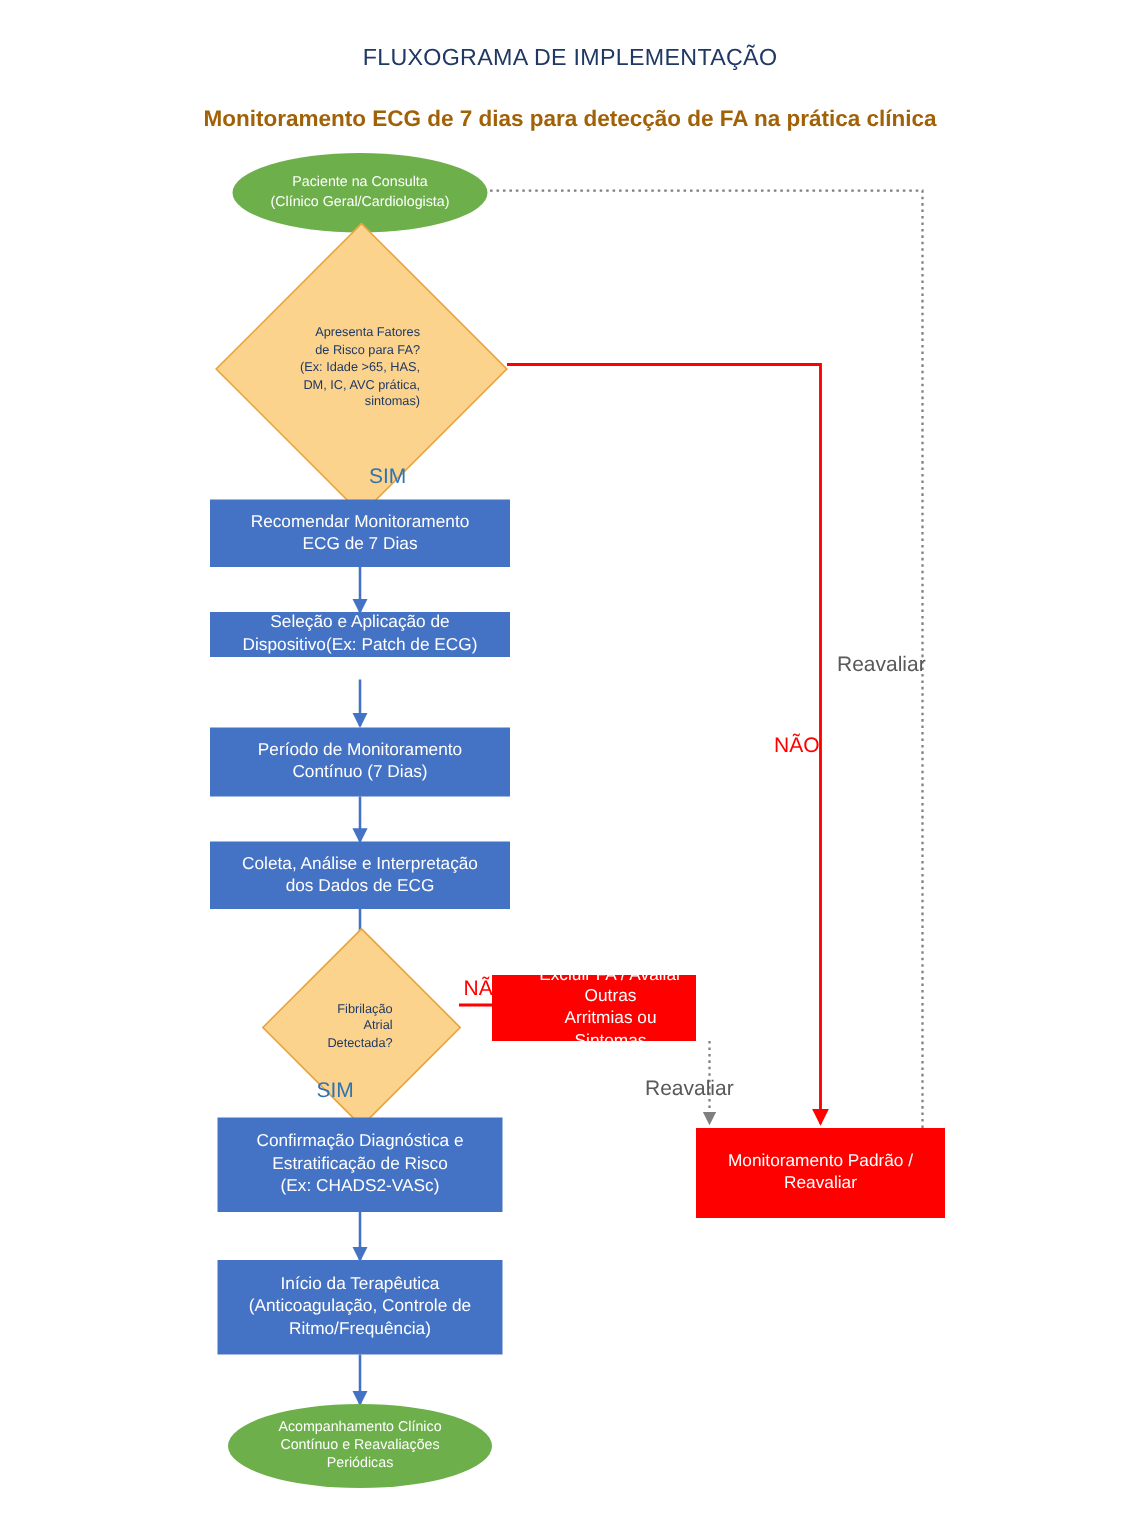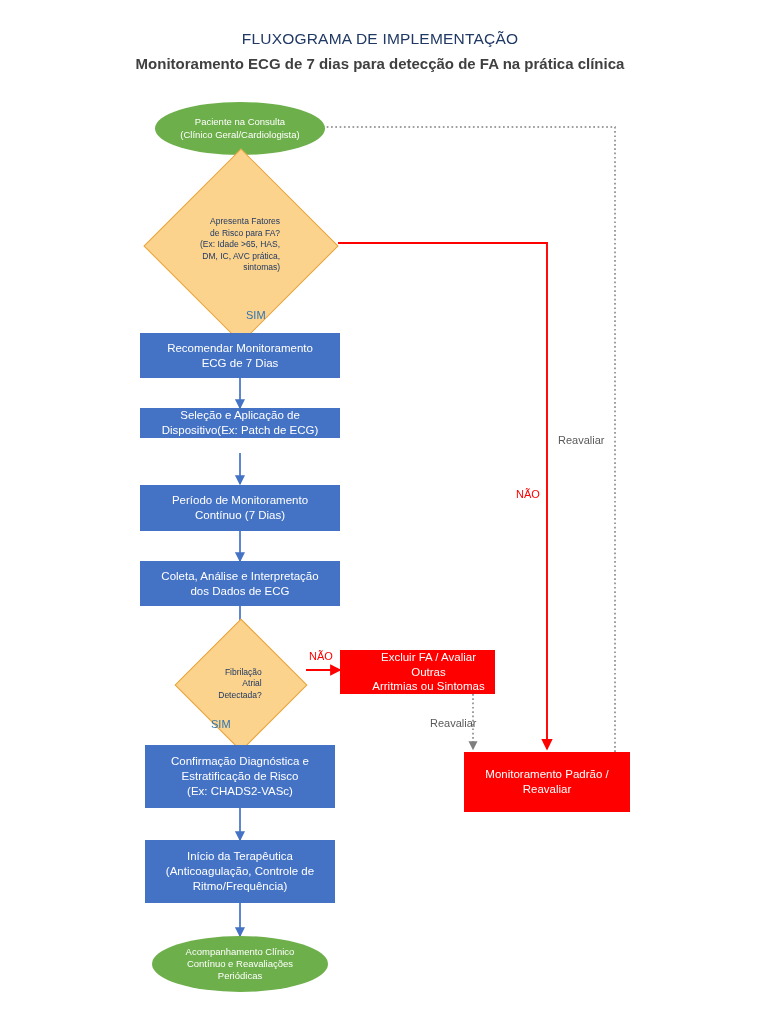--- a/index.html
+++ b/index.html
@@ -9,21 +9,21 @@
     font-family:"Liberation Sans", sans-serif;
     color:#1F3864;
     position:relative;
     overflow:hidden;
   }
   #stage{position:absolute;left:0;top:0;width:760px;height:1024px;}
   svg#wires{position:absolute;left:0;top:0;width:760px;height:1024px;pointer-events:none;}
 
   .title-block{position:absolute;left:0;top:28px;width:760px;text-align:center;}
   .title-main{font-size:15.5px;font-weight:normal;color:#1F3864;letter-spacing:.2px;line-height:1.45;}
-  .title-sub{font-size:15px;font-weight:bold;color:#404040;line-height:1.45;margin-top:3px;}
+  .title-sub{font-size:15px;font-weight:bold;color:#a16207;line-height:1.45;margin-top:19px;}
 
   .node{position:absolute;box-sizing:border-box;display:flex;align-items:center;justify-content:center;text-align:center;}
   .node .lines{width:100%;padding:0 6px;box-sizing:border-box;}
   .node .lines div{line-height:1.28;}
 
   .terminal{
     background:#6DAF4A;
     border-radius:50%;
     color:#ffffff;
     font-size:9.5px;
@@ -38,21 +38,21 @@
     background:#FBD38C;border:1px solid #E8A33D;
     transform:rotate(45deg);
   }
   .decision-text{position:absolute;left:0;top:0;width:100%;height:100%;
     display:flex;align-items:center;justify-content:center;text-align:center;
     color:#1F3864;font-size:8.5px;}
   .decision-text .lines div{line-height:1.35;white-space:nowrap;text-align:right;}
   .alert{
     background:#FF0000;color:#ffffff;font-size:11.5px;
   }
-  .edge-label{position:absolute;font-size:11px;white-space:nowrap;}
+  .edge-label{position:absolute;font-size:14px;white-space:nowrap;}
   .lbl-blue{color:#2E74B5;}
   .lbl-red{color:#FF0000;}
   .lbl-gray{color:#595959;}
 </style>
 </head>
 <body>
 
 <div id="stage">
 
   <svg id="wires" viewBox="0 0 760 1024">
@@ -154,21 +154,21 @@
         <div>Fibrilação</div>
         <div>Atrial</div>
         <div>Detectada?</div>
       </div>
     </div>
   </div>
 
   <div class="edge-label lbl-red" style="left:309px;top:650px;">NÃO</div>
   <div class="edge-label lbl-blue" style="left:211px;top:718px;">SIM</div>
 
-  <div class="node alert" style="left:340px;top:650px;width:155px;height:44px;padding-left:22px;">
+  <div class="node alert" style="left:328px;top:650px;width:136px;height:44px;padding-left:22px;">
     <div class="lines">
       <div>Excluir FA / Avaliar Outras</div>
       <div>Arritmias ou Sintomas</div>
     </div>
   </div>
 
   <div class="node alert" style="left:464px;top:752px;width:166px;height:60px;">
     <div class="lines">
       <div>Monitoramento Padrão /</div>
       <div>Reavaliar</div>

